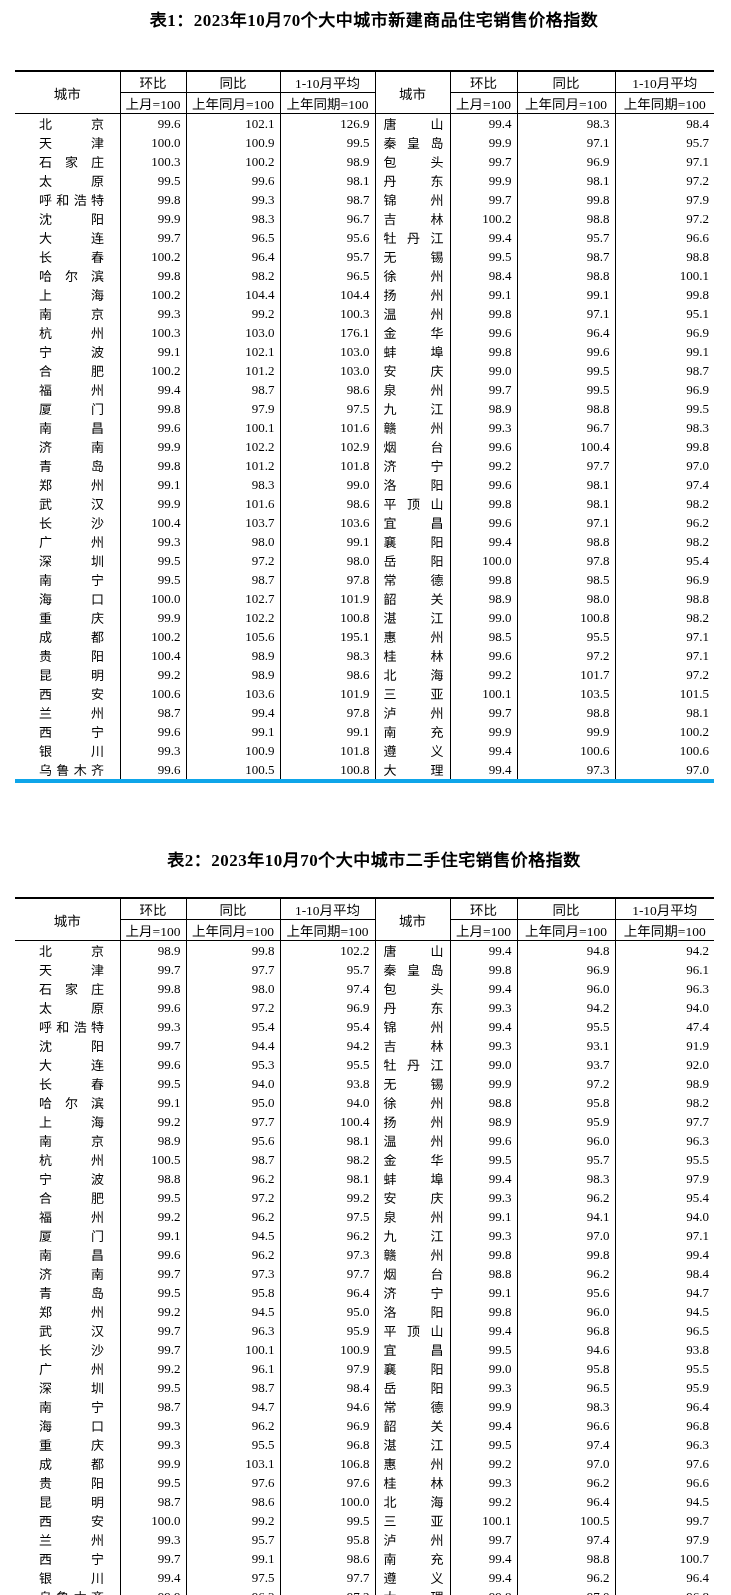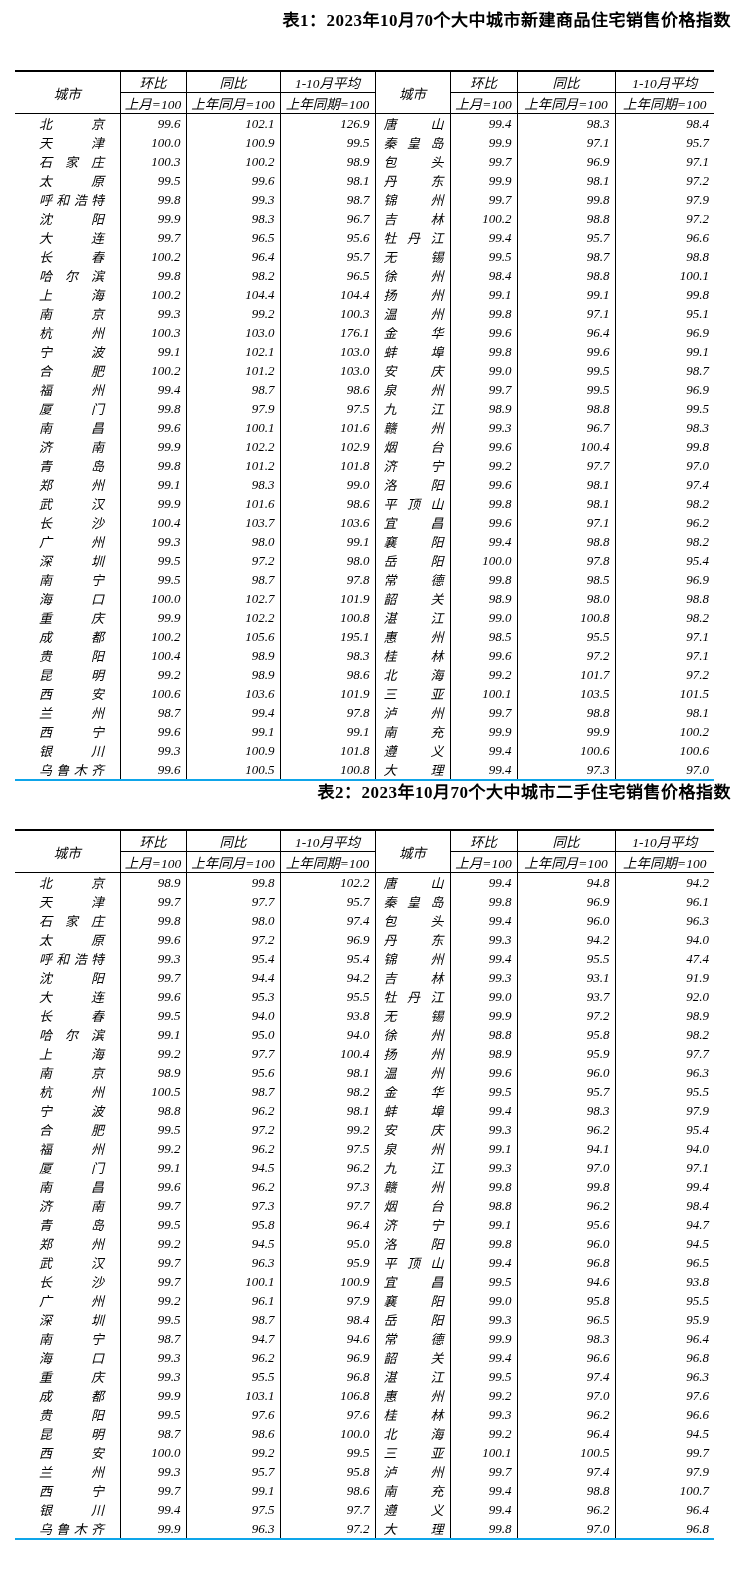--- a/index.html
+++ b/index.html
@@ -3,37 +3,36 @@
 <meta charset="utf-8">
 <style>
   html,body{margin:0;padding:0;background:#ffffff;}
   body{
     width:731px;
     color:#000;
     font-family:"Liberation Serif","DejaVu Serif",serif;
   }
   .doc-title{
     margin:0;
-    text-align:right;
+    text-align:center;
     font-size:17px;
     font-weight:bold;
     line-height:24px;
     letter-spacing:0.5px;
     padding-left:17px;
   }
   #title-1{padding-top:9px;}
-  #title-2{}
+  #title-2{margin-top:66px;}
   table.price-table{
     border-collapse:collapse;
     table-layout:fixed;
     width:699px;
     margin-left:15px;
     border-top:2px solid #000;
-    border-bottom:2px solid #0ea5e9;
-    font-style:italic;
+    border-bottom:4px solid #0ea5e9;
   }
   #table-1{margin-top:37px;}
   #table-2{margin-top:24px;}
   th{
     font-weight:normal;
     font-size:13.5px;
     height:19.5px;
     padding:0;
     text-align:center;
     border-right:1px solid #000;

